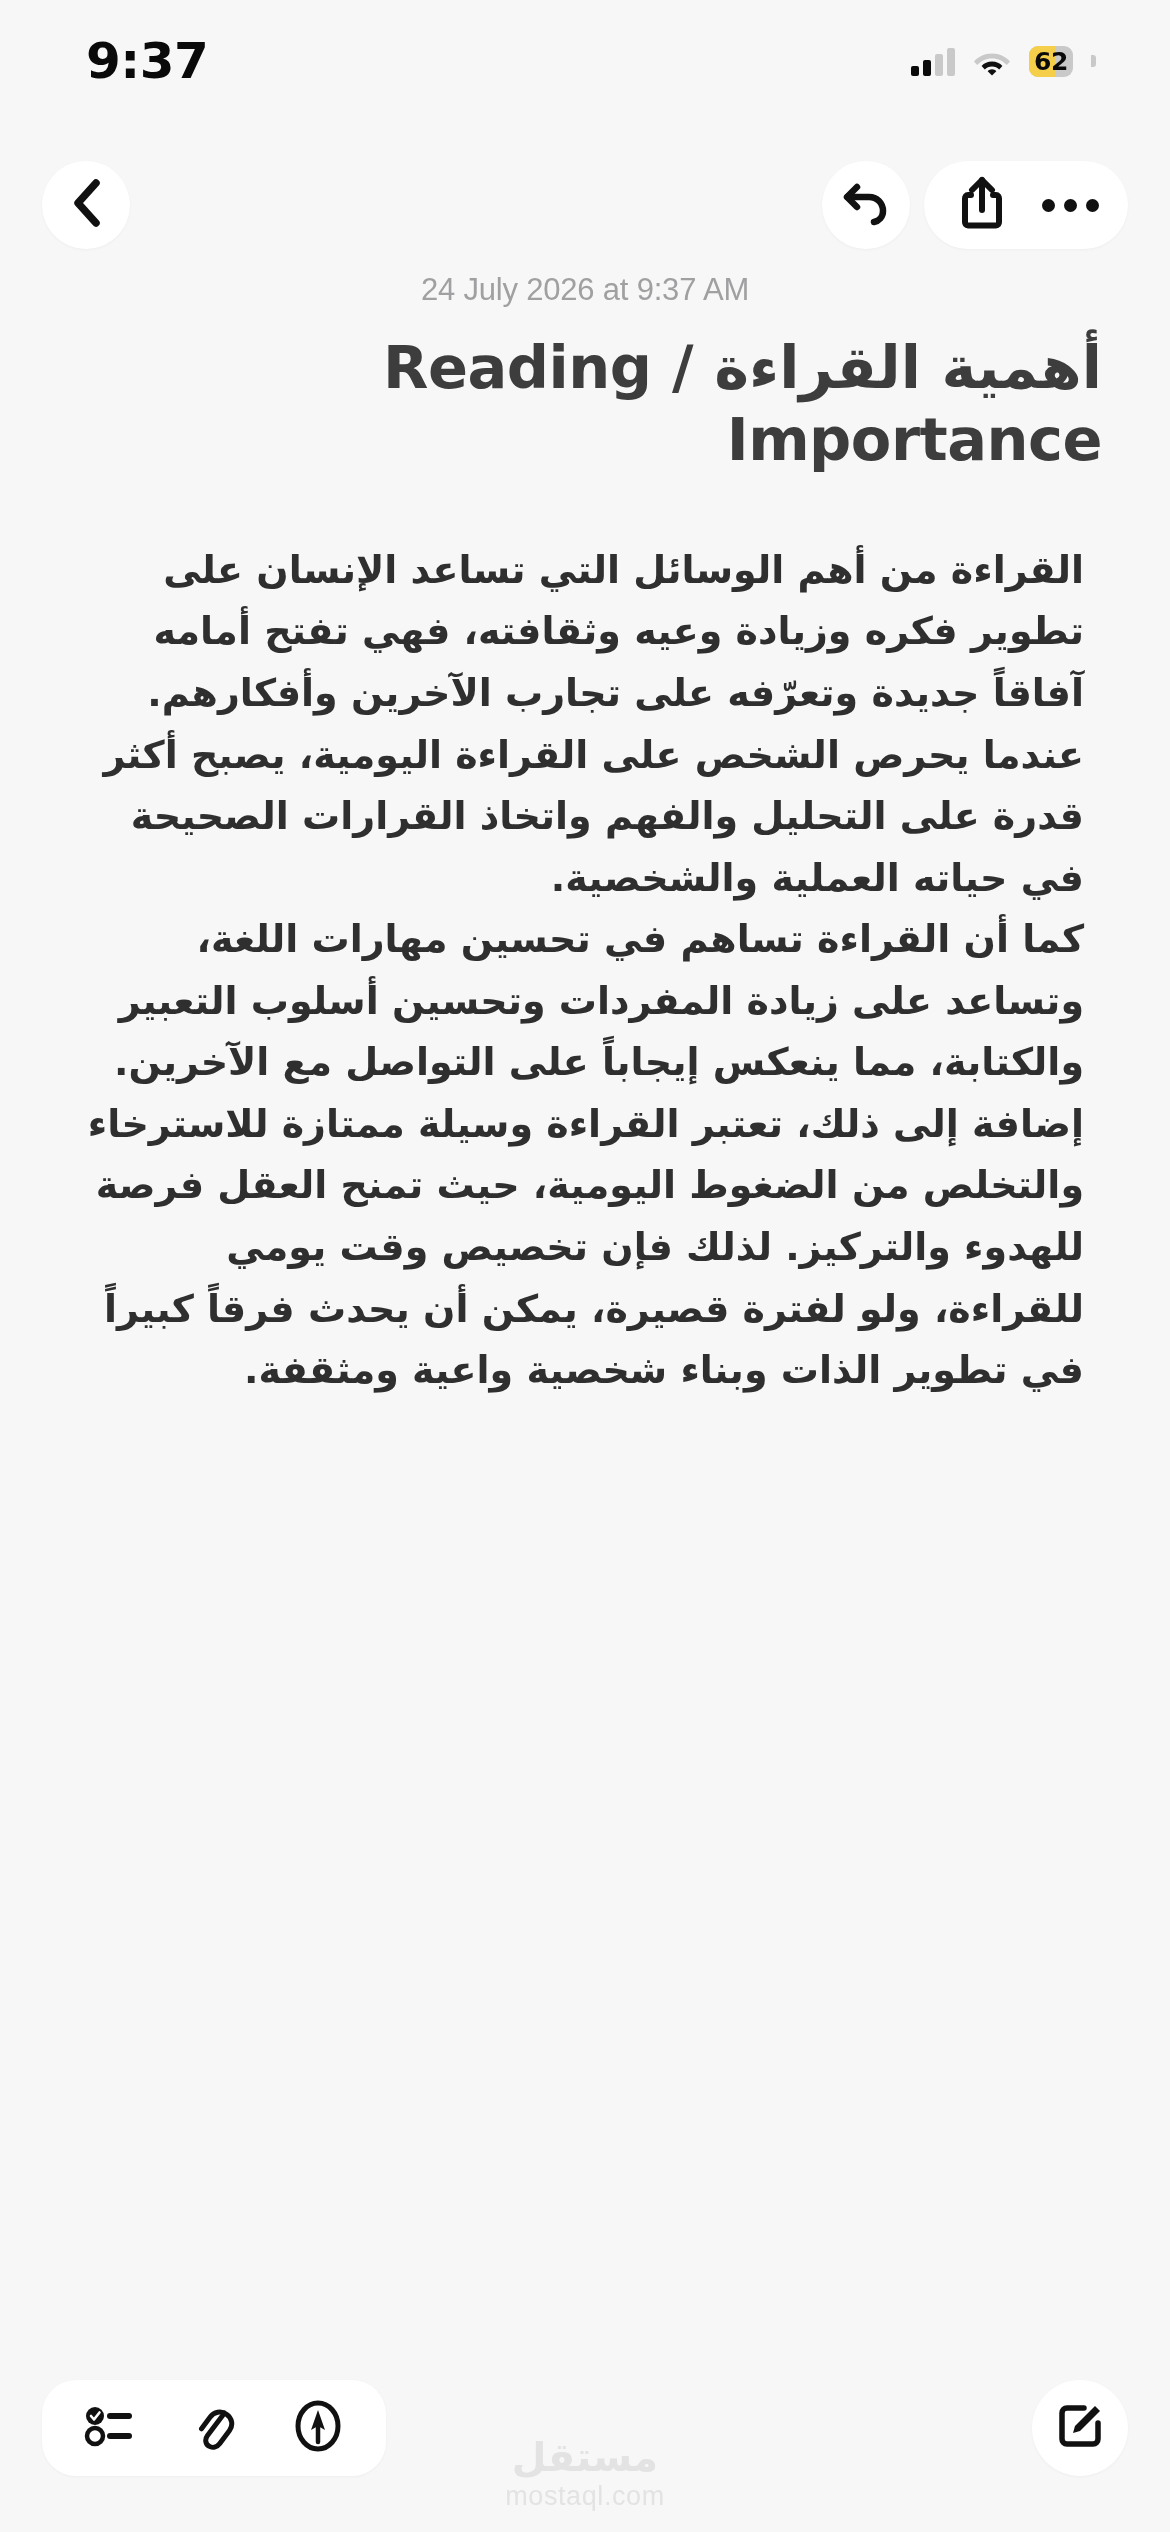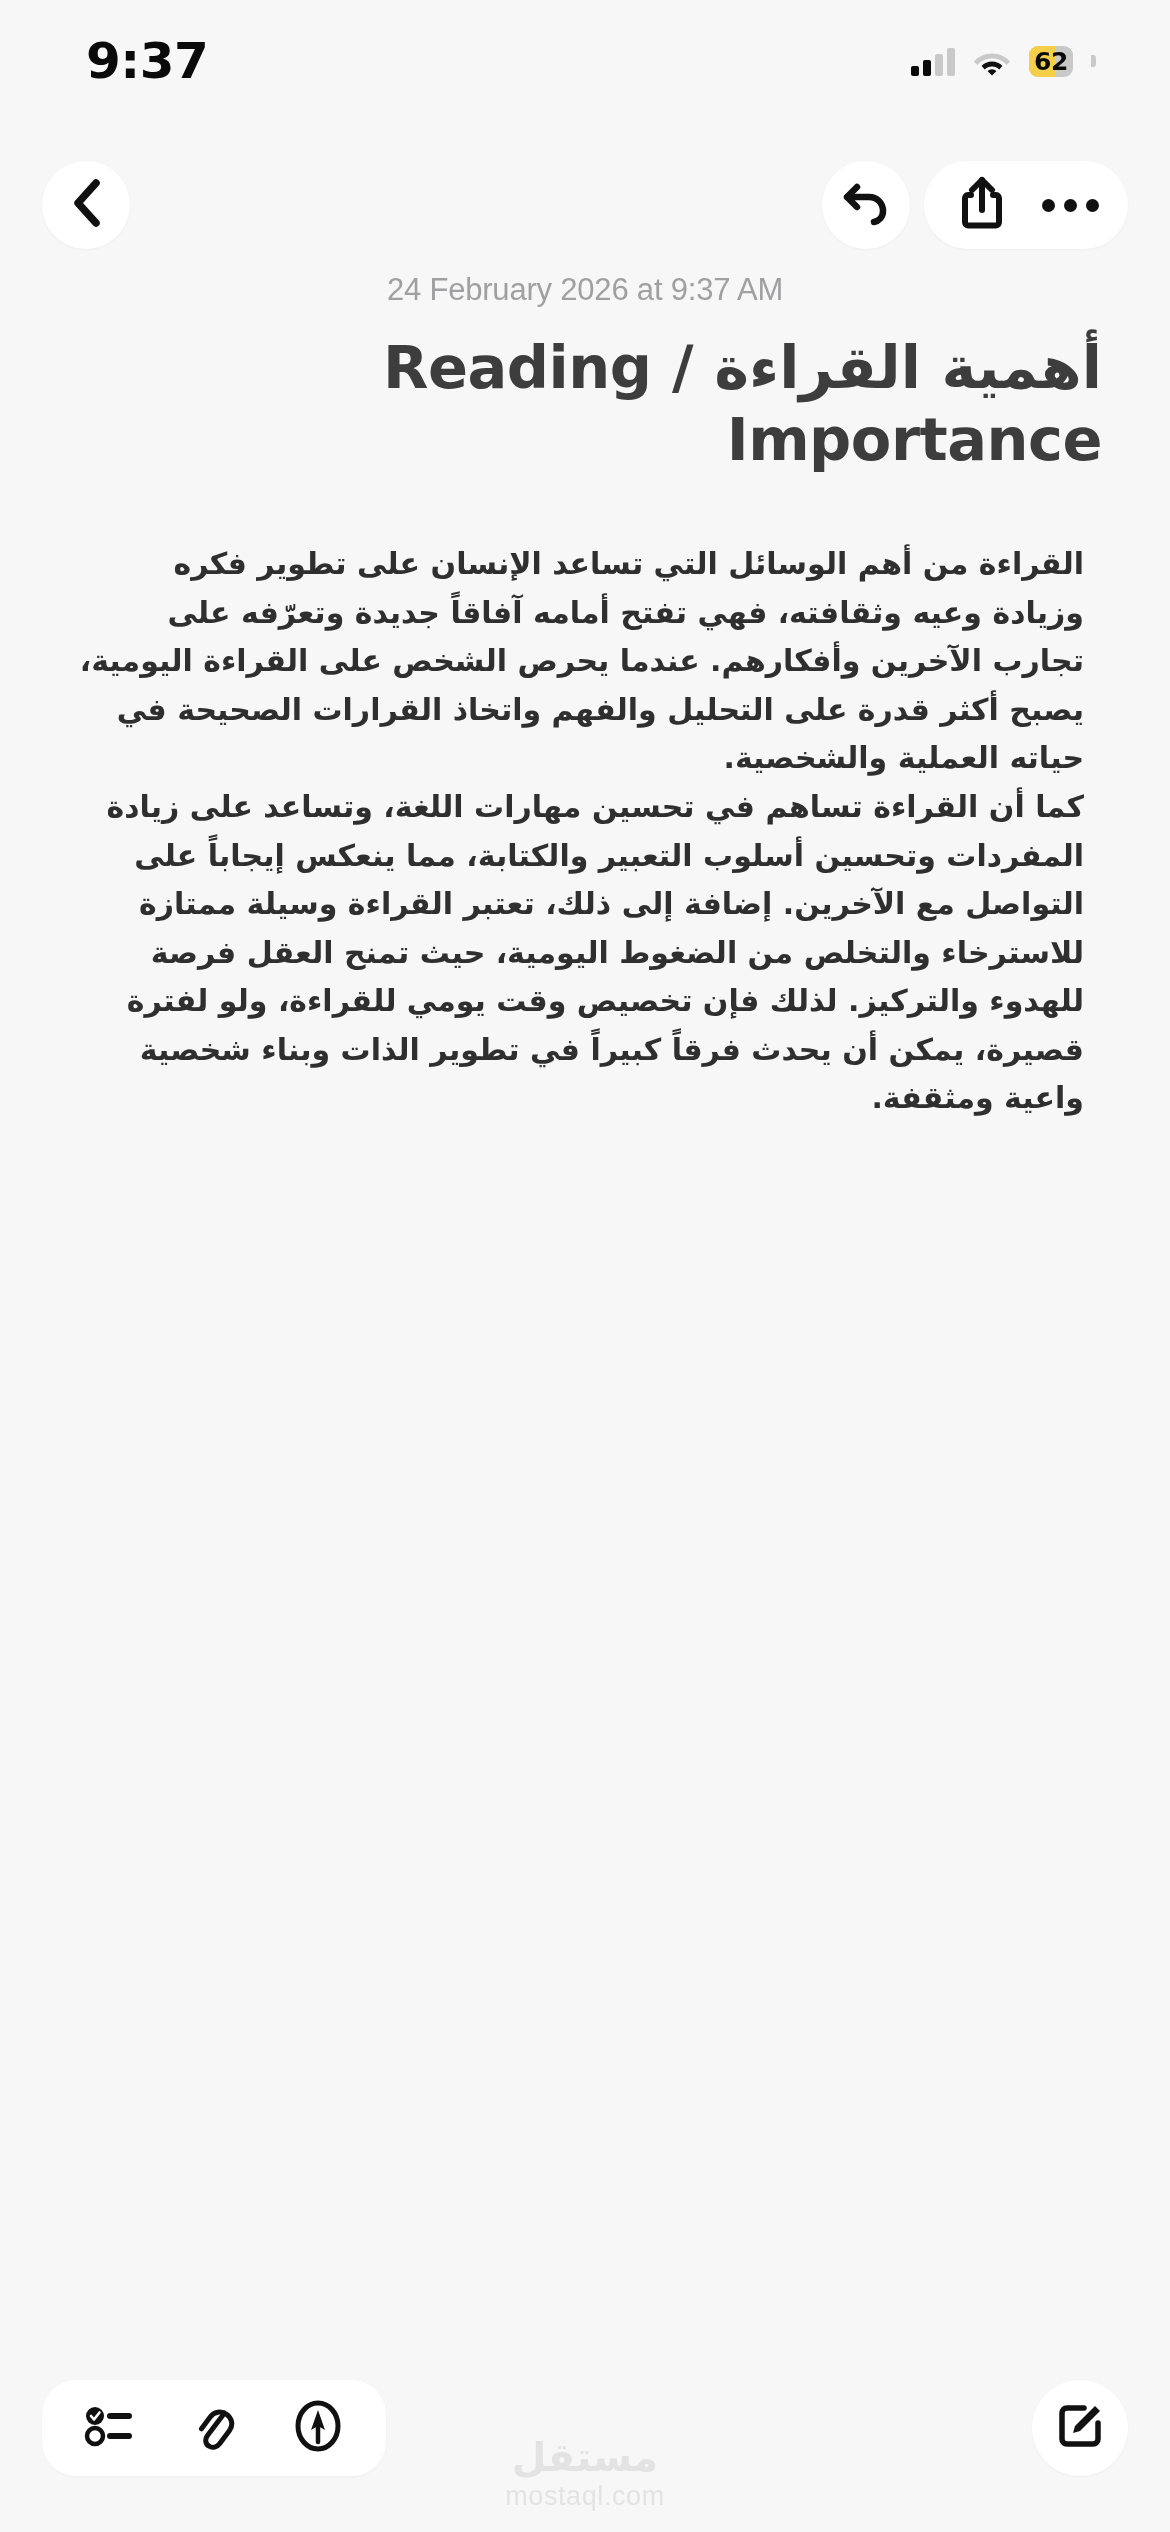--- a/index.html
+++ b/index.html
@@ -152,21 +152,21 @@
     font-weight: 700;
     color: #3d3d3d;
     line-height: 1.22;
     letter-spacing: -0.5px;
     padding-left: 10px;
   }
   .doc-body {
     direction: rtl;
     text-align: right;
     font-family: "DejaVu Sans", sans-serif;
-    font-size: 30px;
+    font-size: 38px;
     font-weight: 700;
     color: #2f2f2f;
     line-height: 1.62;
     margin-top: 64px;
     padding-left: 6px;
     padding-right: 18px;
   }
   .doc-body p { margin: 0; }
 
   
@@ -292,21 +292,21 @@
             <i></i>
             <i></i>
             <i></i>
           </span>
       </div>
     </div>
   </div>
 </div>
 
 <div class="content">
-  <div class="doc-date">24 February 2026 at 9:37 AM</div>
+  <div class="doc-date">24 July 2026 at 9:37 AM</div>
   <div class="doc-title">أهمية القراءة / Reading Importance</div>
   <div class="doc-body">
     <p>القراءة من أهم الوسائل التي تساعد الإنسان على تطوير فكره وزيادة وعيه وثقافته، فهي تفتح أمامه آفاقاً جديدة وتعرّفه على تجارب الآخرين وأفكارهم. عندما يحرص الشخص على القراءة اليومية، يصبح أكثر قدرة على التحليل والفهم واتخاذ القرارات الصحيحة في حياته العملية والشخصية.</p>
     <p>كما أن القراءة تساهم في تحسين مهارات اللغة، وتساعد على زيادة المفردات وتحسين أسلوب التعبير والكتابة، مما ينعكس إيجاباً على التواصل مع الآخرين. إضافة إلى ذلك، تعتبر القراءة وسيلة ممتازة للاسترخاء والتخلص من الضغوط اليومية، حيث تمنح العقل فرصة للهدوء والتركيز. لذلك فإن تخصيص وقت يومي للقراءة، ولو لفترة قصيرة، يمكن أن يحدث فرقاً كبيراً في تطوير الذات وبناء شخصية واعية ومثقفة.</p>
   </div>
 </div>
 
 <div class="toolbar">
   <div class="toolgroup">
     <div class="seg">

